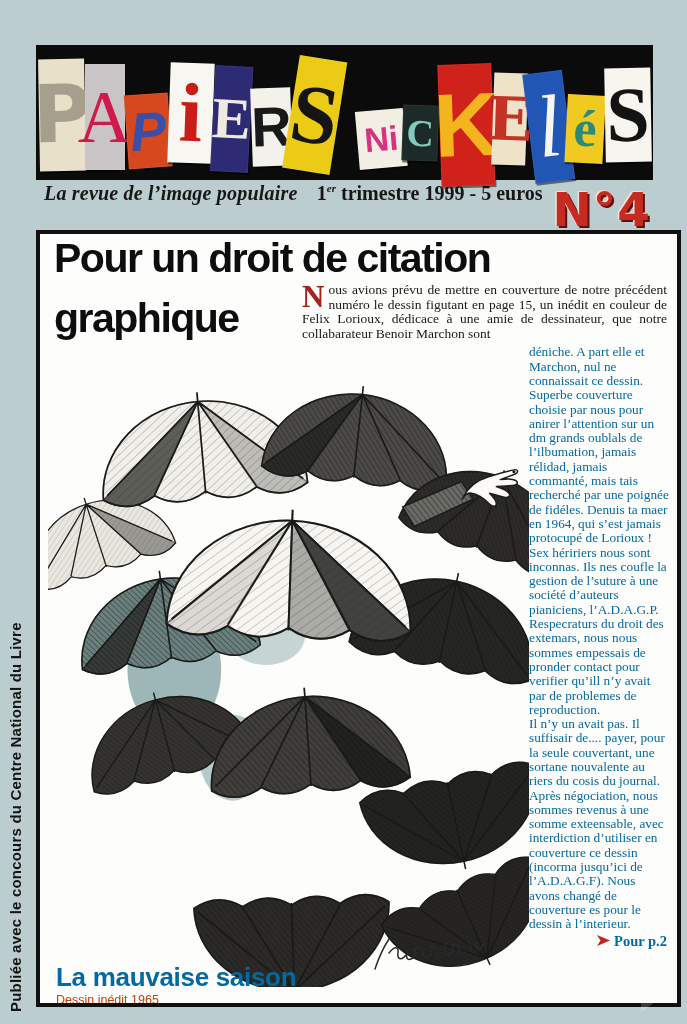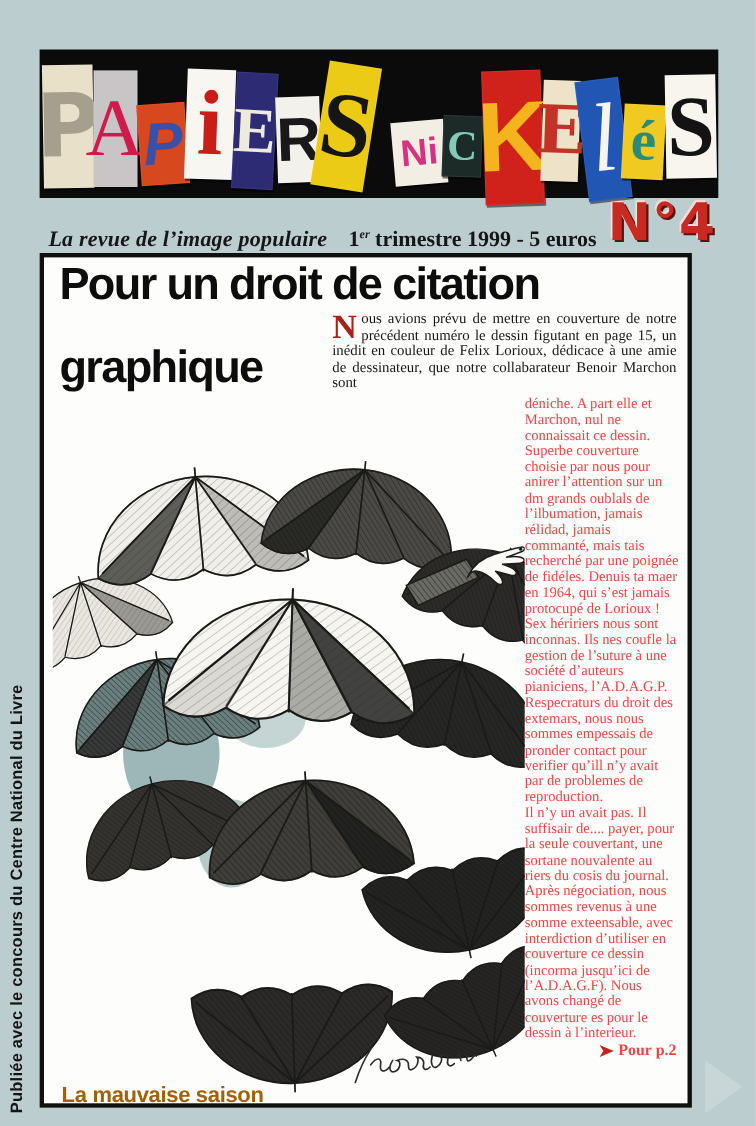--- a/index.html
+++ b/index.html
@@ -27,39 +27,39 @@
   .f-sans-i     { font-family:"Liberation Sans", sans-serif; font-weight:700; font-style:italic; }
   .f-serif      { font-family:"Liberation Serif", serif; font-weight:700; }
   .f-serif-c    { font-family:"DejaVu Serif", serif; font-weight:700; }
   .f-serif-i    { font-family:"Liberation Serif", serif; font-weight:400; font-style:italic; }
   .f-serif-thin { font-family:"Liberation Serif", serif; font-weight:400; }
   .gap { margin-left:16px; }
 
   
   .subtitle-row {
     position:absolute; left:36px; top:182px; width:617px; height:48px;
-    display:flex; align-items:flex-end; color:#161616;
+    display:flex; align-items:flex-start; color:#161616;
   }
   .tagline {
     font-style:italic; font-weight:600; font-size:20px; letter-spacing:.2px;
     padding-left:8px;
   }
   .issue-info {
     margin-left:auto; font-weight:700; font-size:20px; white-space:nowrap;
   }
   .issue-info sup { font-size:11px;font-style:italic; }
   .issue-number {
     font-family:"DejaVu Sans", sans-serif; font-weight:800; font-size:47px;
     color:#c62a20; margin-left:10px; margin-right:2px; letter-spacing:1px;
     text-shadow:-1.5px -1.5px 0 #f4ddd7, 2px 2px 0 #5e120d;
   }
 
   
   .content-box {
-    position:absolute; left:36px; top:230px; width:593px; height:777px;
+    position:absolute; left:36px; top:230px; width:645px; height:777px;
     background:#fdfdfb; border:4px solid #101010; padding:2px 8px 4px 8px;
     overflow:hidden;
   }
   .headline {
     font-family:"Liberation Sans", sans-serif; font-weight:700;
     font-size:41px; line-height:45px; letter-spacing:-1.5px; color:#0d0d0d;
     padding-left:6px; white-space:nowrap;
   }
   .intro-row { display:flex; align-items:flex-end; }
   .intro-row .headline { width:252px; flex:none; }
@@ -72,30 +72,30 @@
     color:#a4231e; padding:1px 4px 0 0; font-family:"Liberation Serif", serif;
   }
 
   .body-row { display:flex; margin-top:2px; height:666px; }
   .illustration { position:relative; flex:1; height:100%; }
   .illustration > svg.art { width:100%; height:644px; display:block; }
 
   .figcap { position:absolute; left:8px; bottom:2px; }
   .caption-title {
     font-family:"Liberation Sans", sans-serif; font-weight:700;
-    font-size:20px; color:#a16207; letter-spacing:-.3px;
+    font-size:26px; color:#0369a1; letter-spacing:-.3px;
   }
   .caption-sub {
     font-family:"Liberation Sans", sans-serif; font-size:12.5px; color:#c2410c;
   }
   .signature { position:absolute; right:34px; bottom:30px; width:130px; height:46px; }
 
   .column {
     width:140px; flex:none; font-size:13.3px; line-height:14.3px;
-    color:#ef4444; padding-top:2px;
+    color:#0369a1; padding-top:2px;
   }
   .column p { margin:0; }
   .continued {
     text-align:right; font-size:14.5px; margin-top:2px; padding-right:2px;
     display:flex; align-items:center; justify-content:flex-end; gap:4px;
     font-weight:600;
   }
   .arrow-icon { width:13px; height:11px; display:inline-block; }
 
   

